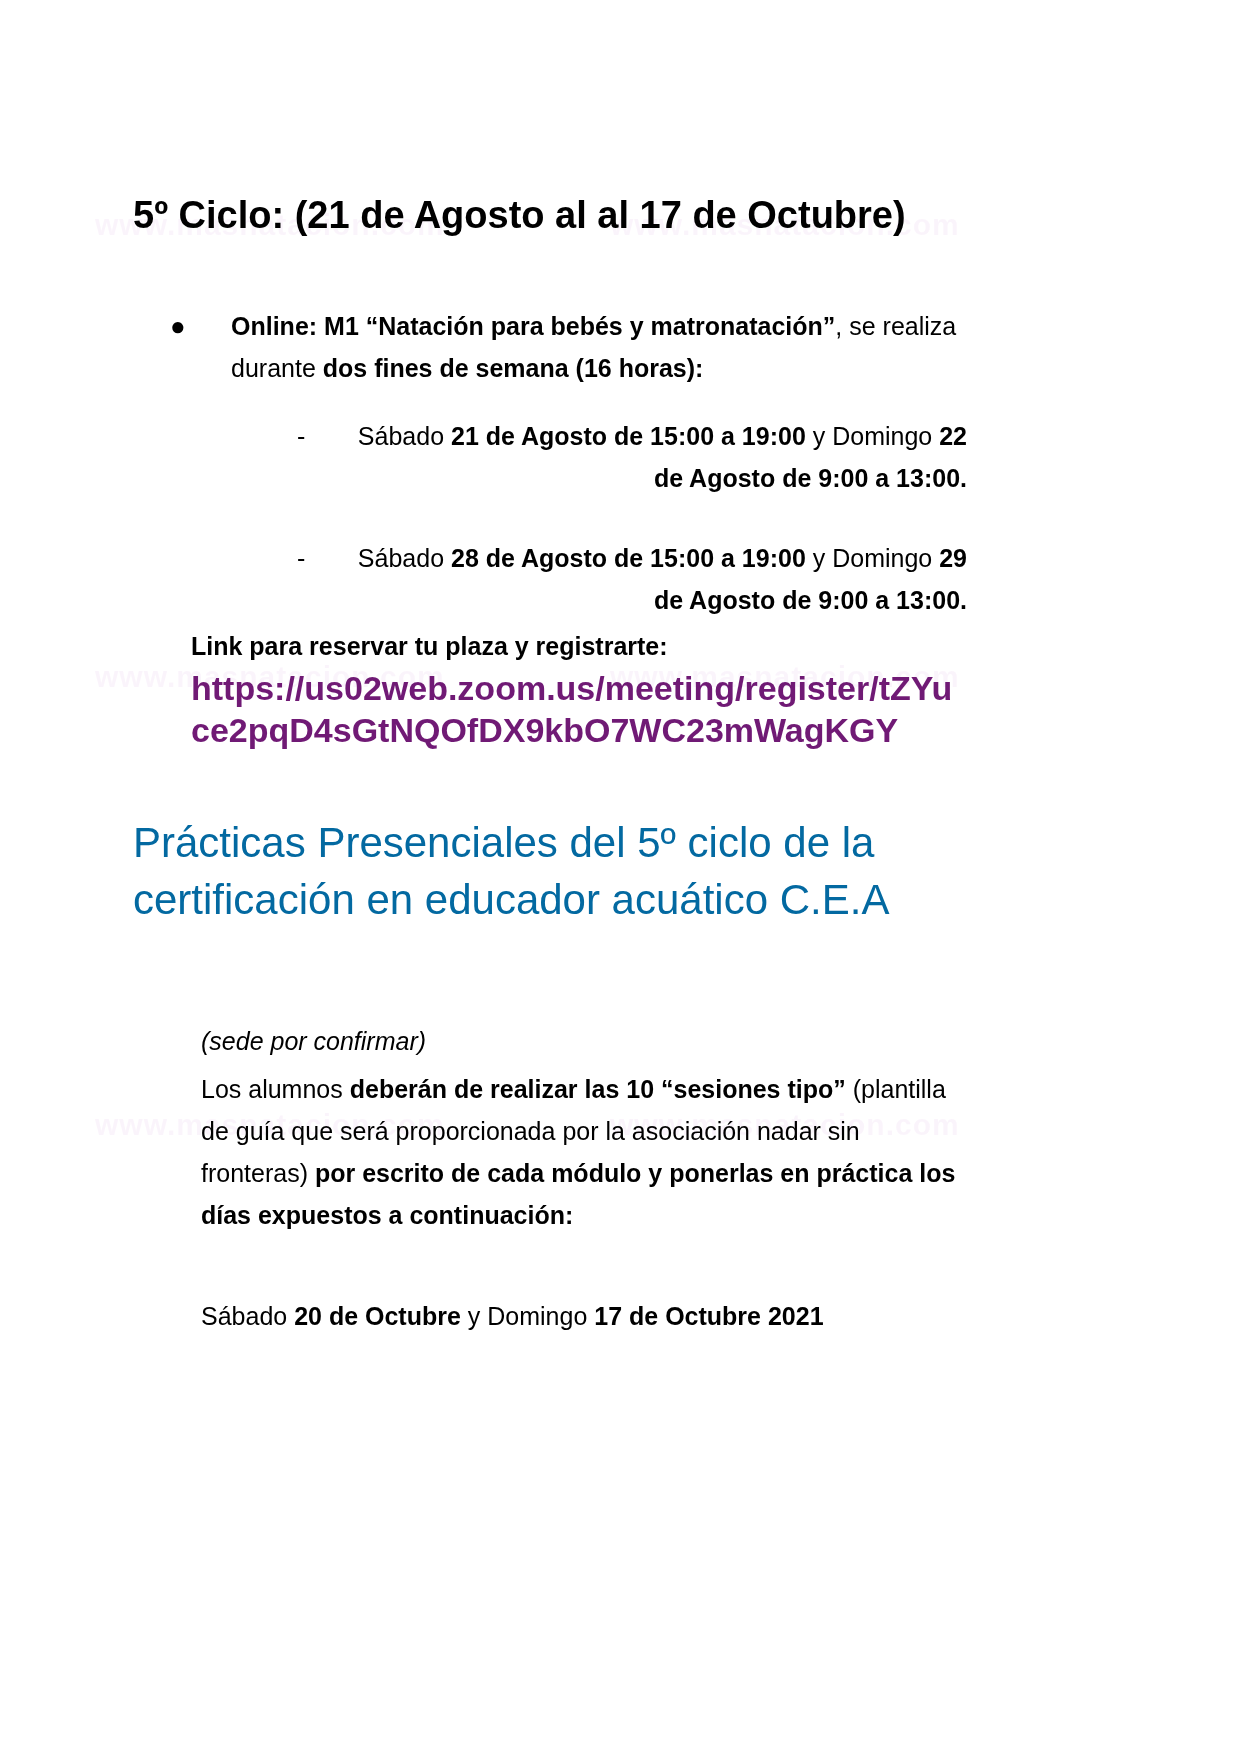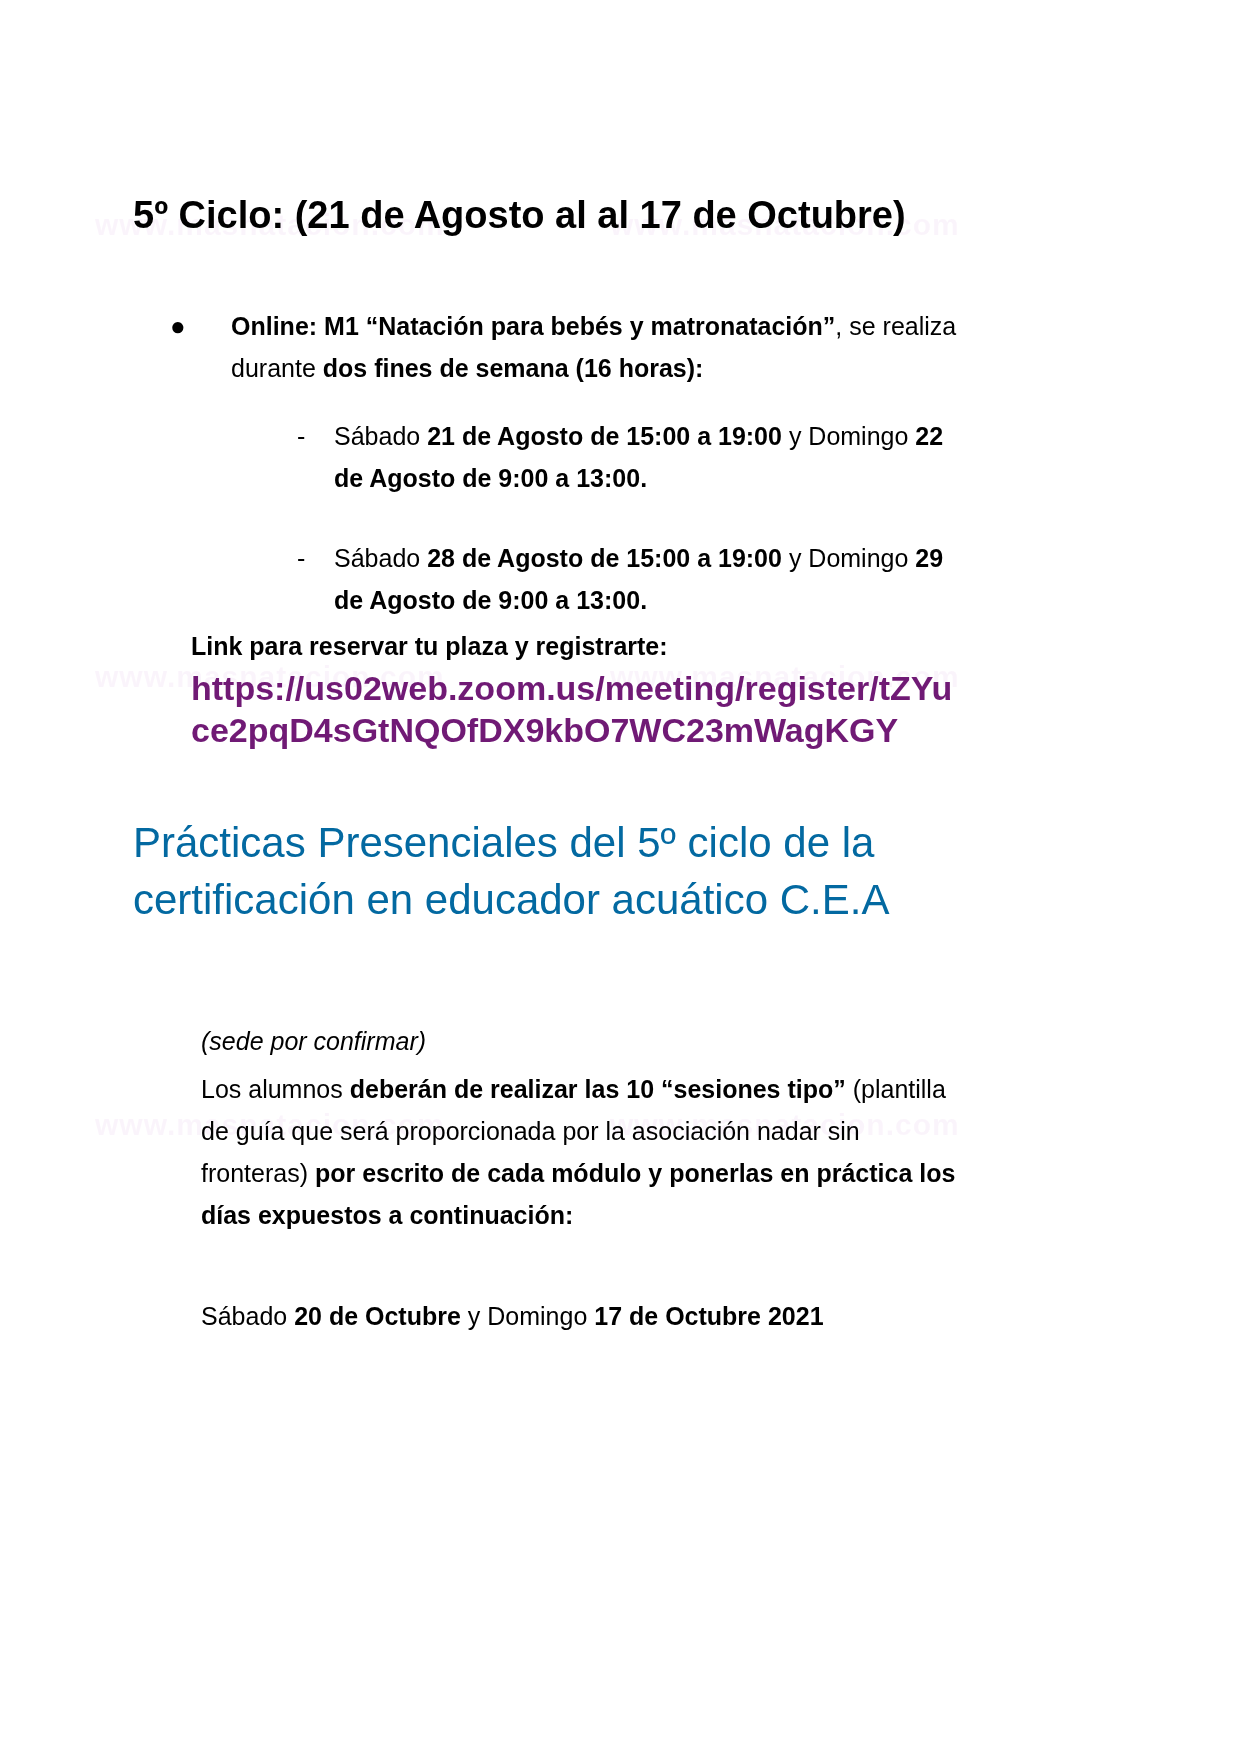--- a/index.html
+++ b/index.html
@@ -98,20 +98,21 @@
   .dash-mark {
     width: 37px;
     flex: 0 0 37px;
     font-size: 25px;
     line-height: 42px;
   }
   .dash-text {
     flex: 1;
     font-size: 25px;
     line-height: 42px;
+    text-align: right;
   }
 
   .link-block {
     position: absolute;
     left: 191px;
     top: 625px;
     width: 790px;
   }
   .link-label {
     font-size: 25px;

